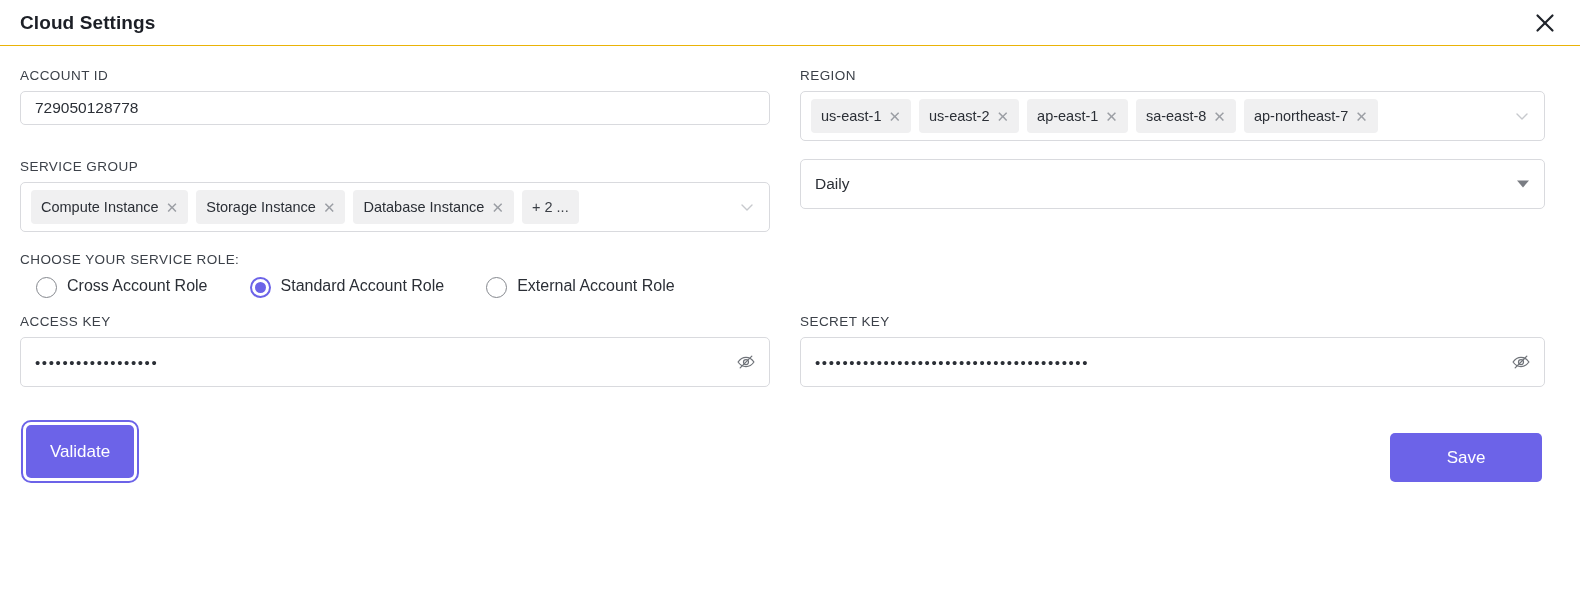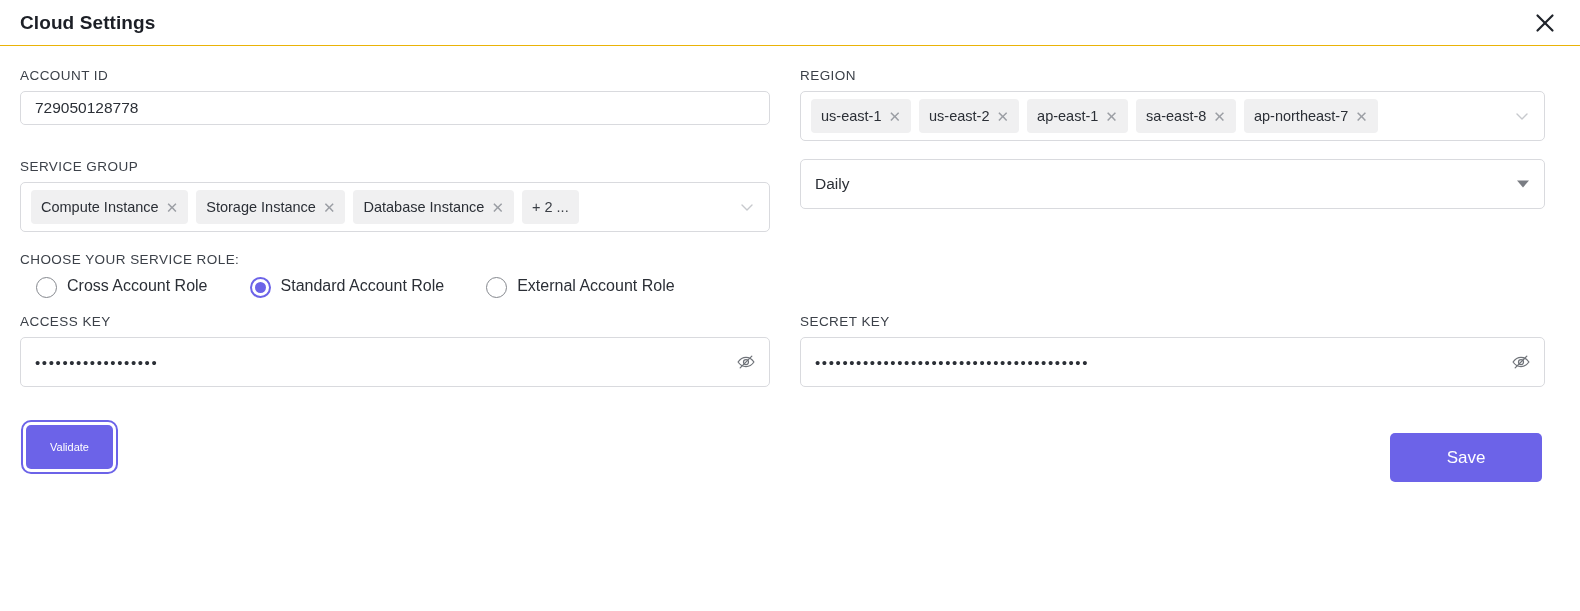--- a/index.html
+++ b/index.html
@@ -234,26 +234,26 @@
     color: #6f7379;
     cursor: pointer;
   }
   .eye-off svg { display: block; }
 
   
   .btn {
     border: none;
     border-radius: 5px;
     font-family: "Liberation Sans", sans-serif;
-    font-size: 11px;
+    font-size: 17px;
     color: #ffffff;
     background: #6c63e8;
     cursor: pointer;
     padding: 0 24px;
-    height: 44px;
+    height: 53px;
     display: inline-flex;
     align-items: center;
     justify-content: center;
   }
   .btn-validate {
     outline: 2px solid #6c63e8;
     outline-offset: 3px;
     border-radius: 5px;
   }
   .actions-row {

